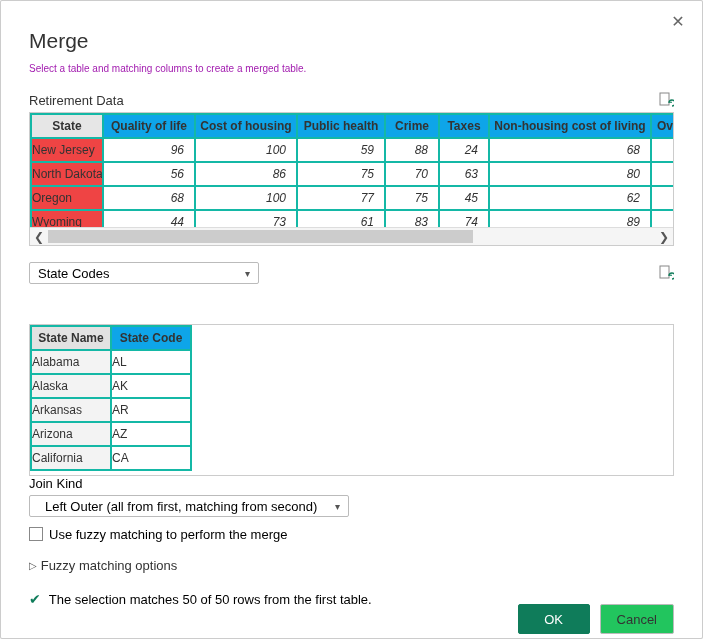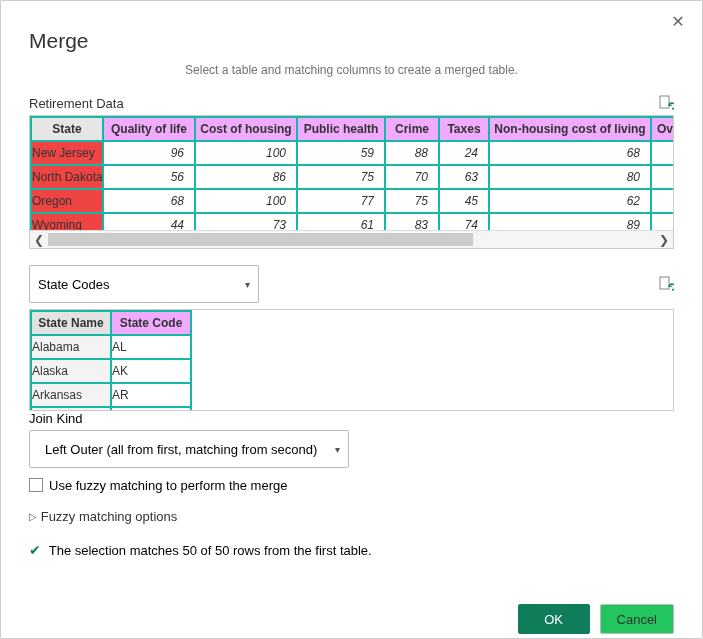--- a/index.html
+++ b/index.html
@@ -36,24 +36,23 @@
     align-items: center;
     justify-content: center;
   }
   h1.title {
     font-size: 21px;
     font-weight: 400;
     color: #333;
     margin: 4px 0 10px 0;
   }
   .subtitle {
-    font-size: 12px;
-    color: #737373;
+    font-size: 10px;
+    color: #a21caf;
     margin-bottom: 18px;
-    text-align: center;
   }
   .section-label-row {
     display: flex;
     justify-content: space-between;
     align-items: flex-end;
     margin-bottom: 4px;
   }
   .section-label {
     font-size: 13px;
     color: #333;
@@ -63,38 +62,38 @@
     height: 16px;
     cursor: pointer;
   }
   .refresh-icon svg { display:block; }
   .table-frame {
     border: 1px solid #ccc;
     overflow: hidden;
     position: relative;
   }
   .table-frame.t1 { height: 134px; }
-  .table-frame.t2 { height: 102px; width: 100%; }
+  .table-frame.t2 { height: 152px; width: 100%; margin-top: 34px; }
   table {
     border-collapse: collapse;
     font-size: 12px;
     color: #333;
     table-layout: fixed;
     width: 100%;
   }
   th, td {
     border: 2px solid #14b8a6;
     padding: 4px 0;
     text-align: left;
     white-space: nowrap;
     overflow: hidden;
     height: 22px;
   }
   th {
-    background: #f0abfc;
+    background: #0ea5e9;
     font-weight: 600;
     text-align: center;
   }
   .t1 th.sel { background: #e6e6e6; }
   .t1 td.rowhdr {
     background: #ef4444;
   }
   .t1 td.num {
     text-align: right;
     font-style: italic;
@@ -128,21 +127,21 @@
     left: 0;
     width: 70%;
     background: #ccc;
   }
   .dropdown {
     display: inline-flex;
     align-items: center;
     justify-content: space-between;
     border: 1px solid #bbb;
     border-radius: 2px;
-    height: 38px;
+    height: 22px;
     padding: 0 8px;
     font-size: 13px;
     cursor: pointer;
     background: #fff;
   }
   .dropdown .chev {
     font-size: 10px;
     color: #555;
     margin-left: 14px;
   }

